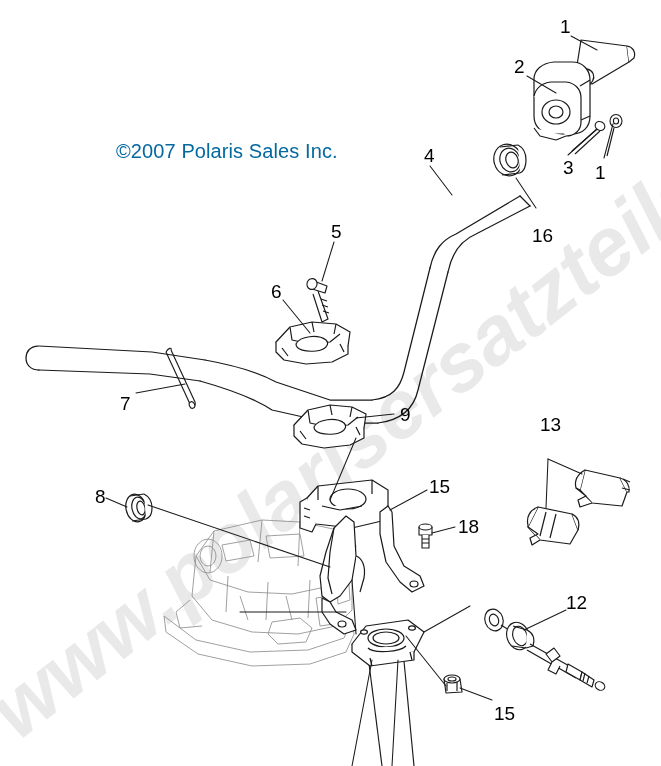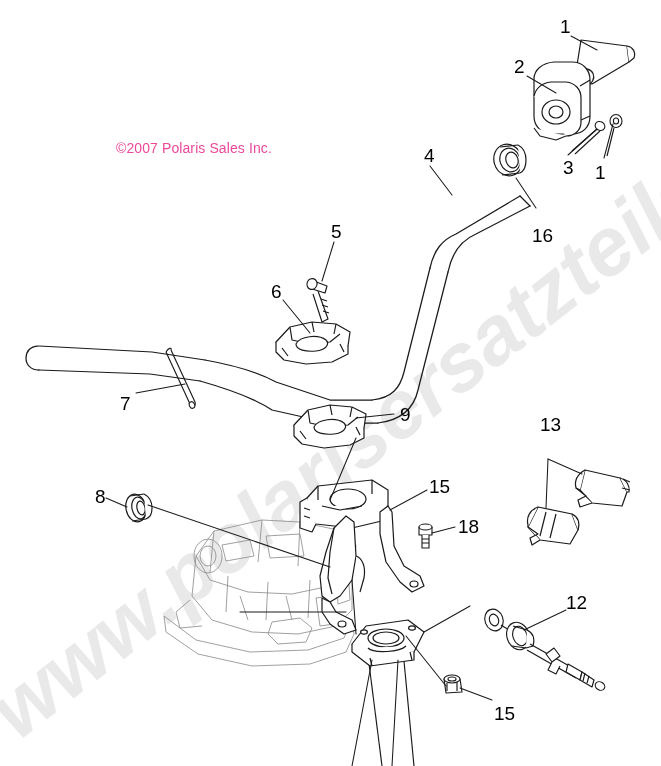--- a/index.html
+++ b/index.html
@@ -4,21 +4,21 @@
 <title>Polaris Handlebar Parts Diagram</title>
 <style>
   html,body{margin:0;padding:0;background:#ffffff;}
   body{
     font-family:"Liberation Sans", sans-serif;
     width:661px;height:766px;position:relative;overflow:hidden;
   }
   #stage{position:absolute;left:0;top:0;width:661px;height:766px;}
   svg#diagram{position:absolute;left:0;top:0;width:661px;height:766px;}
   .copyright{
-    position:absolute;font-size:14px;color:#ec4899;
+    position:absolute;font-size:20px;color:#0369a1;
     white-space:nowrap;letter-spacing:.1px;
   }
   .callout{
     position:absolute;font-size:19px;color:#000;
     line-height:1;white-space:nowrap;
   }
   .wm{fill:#e9e9e9;}
 </style>
 </head>
 <body>

